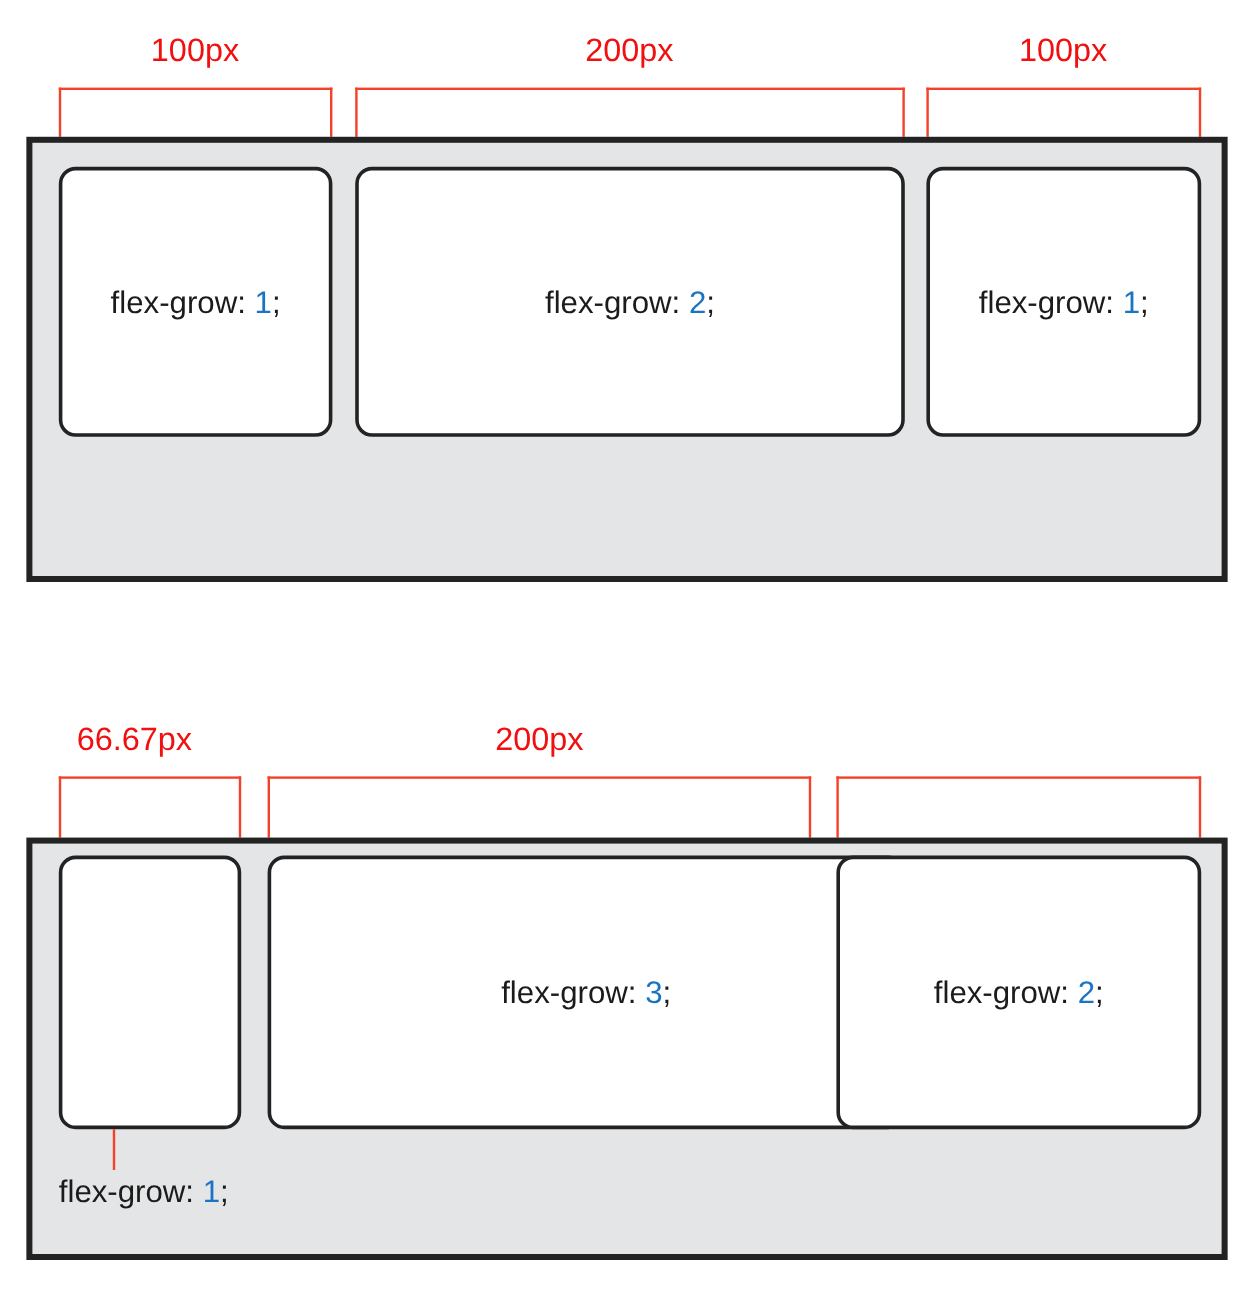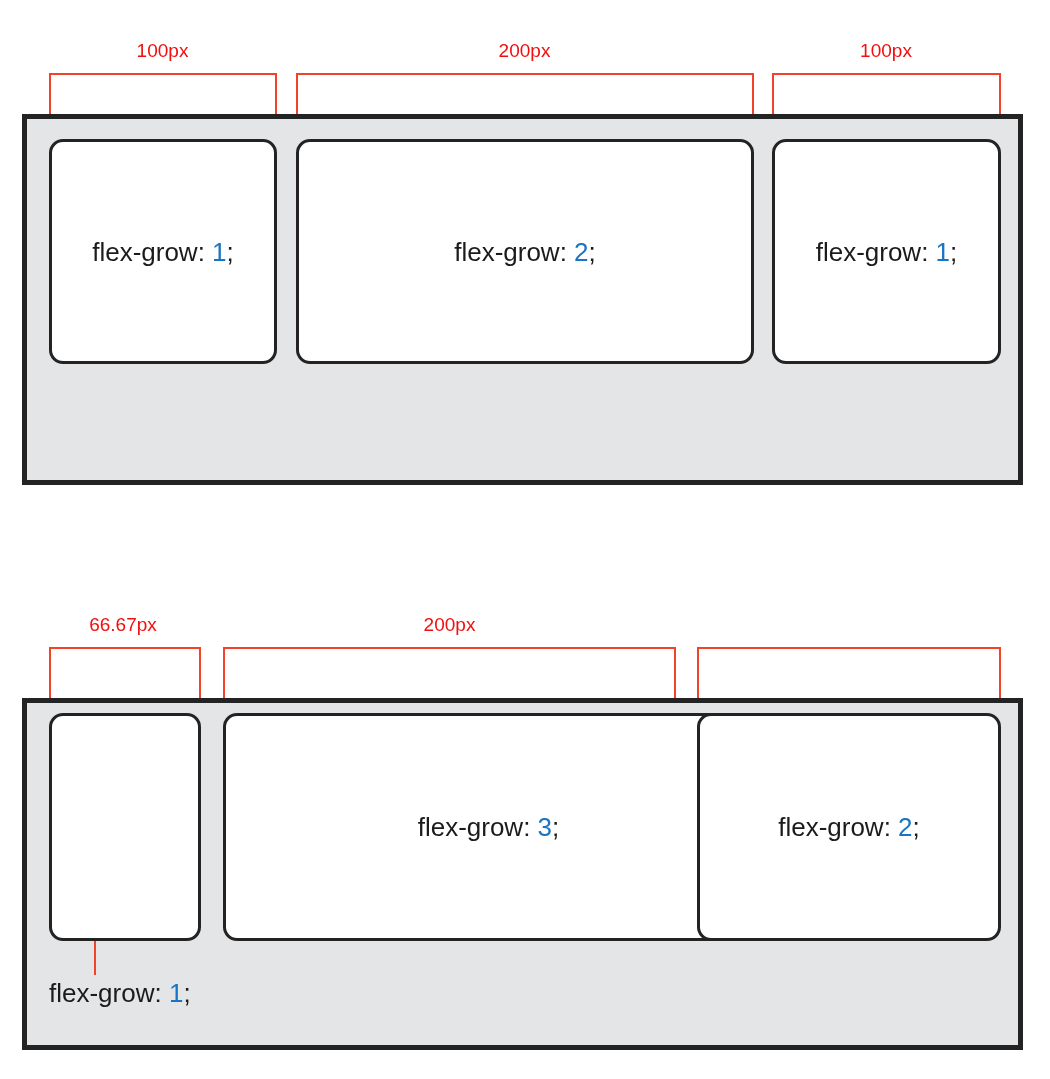--- a/index.html
+++ b/index.html
@@ -27,26 +27,25 @@
     box-sizing: border-box;
     border-top: 2px solid #f4422a;
     border-left: 2px solid #f4422a;
     border-right: 2px solid #f4422a;
     border-bottom: none;
     pointer-events: none;
   }
   .measure-label {
     position: absolute;
     color: #f20f0f;
-    font-size: 19px;
+    font-size: 27px;
     line-height: 1;
     text-align: center;
     white-space: nowrap;
     font-family: "Liberation Sans", sans-serif;
-    margin-top: 12px;
   }
 
   
   .container {
     position: absolute;
     box-sizing: border-box;
     background: #e4e5e7;
     border: 5px solid #232323;
   }
 
@@ -113,21 +112,21 @@
     <span class="item-label"><span>flex-grow:</span>&nbsp;<span class="val">2</span><span>;</span></span>
   </div>
 
   <div class="flex-item" style="left:772px; top:139px; width:229px; height:225px;">
     <span class="item-label"><span>flex-grow:</span>&nbsp;<span class="val">1</span><span>;</span></span>
   </div>
 </div>
 
 <div class="diagram" style="top:580px;height:499px;">
 
-  <div class="measure-label" style="left:47px; top:23px; width:152px;">66.67px</div>
+  <div class="measure-label" style="left:36px; top:23px; width:152px;">66.67px</div>
   <div class="measure-label" style="left:223px; top:23px; width:453px;">200px</div>
 
   <div class="bracket" style="left:49px; top:67px; width:152px; height:66px;"></div>
   <div class="bracket" style="left:223px; top:67px; width:453px; height:66px;"></div>
   <div class="bracket" style="left:697px; top:67px; width:304px; height:66px;"></div>
 
   <div class="container" style="left:22px; top:118px; width:1001px; height:352px;"></div>
 
   <div class="flex-item" style="left:49px; top:133px; width:152px; height:228px;"></div>
 

